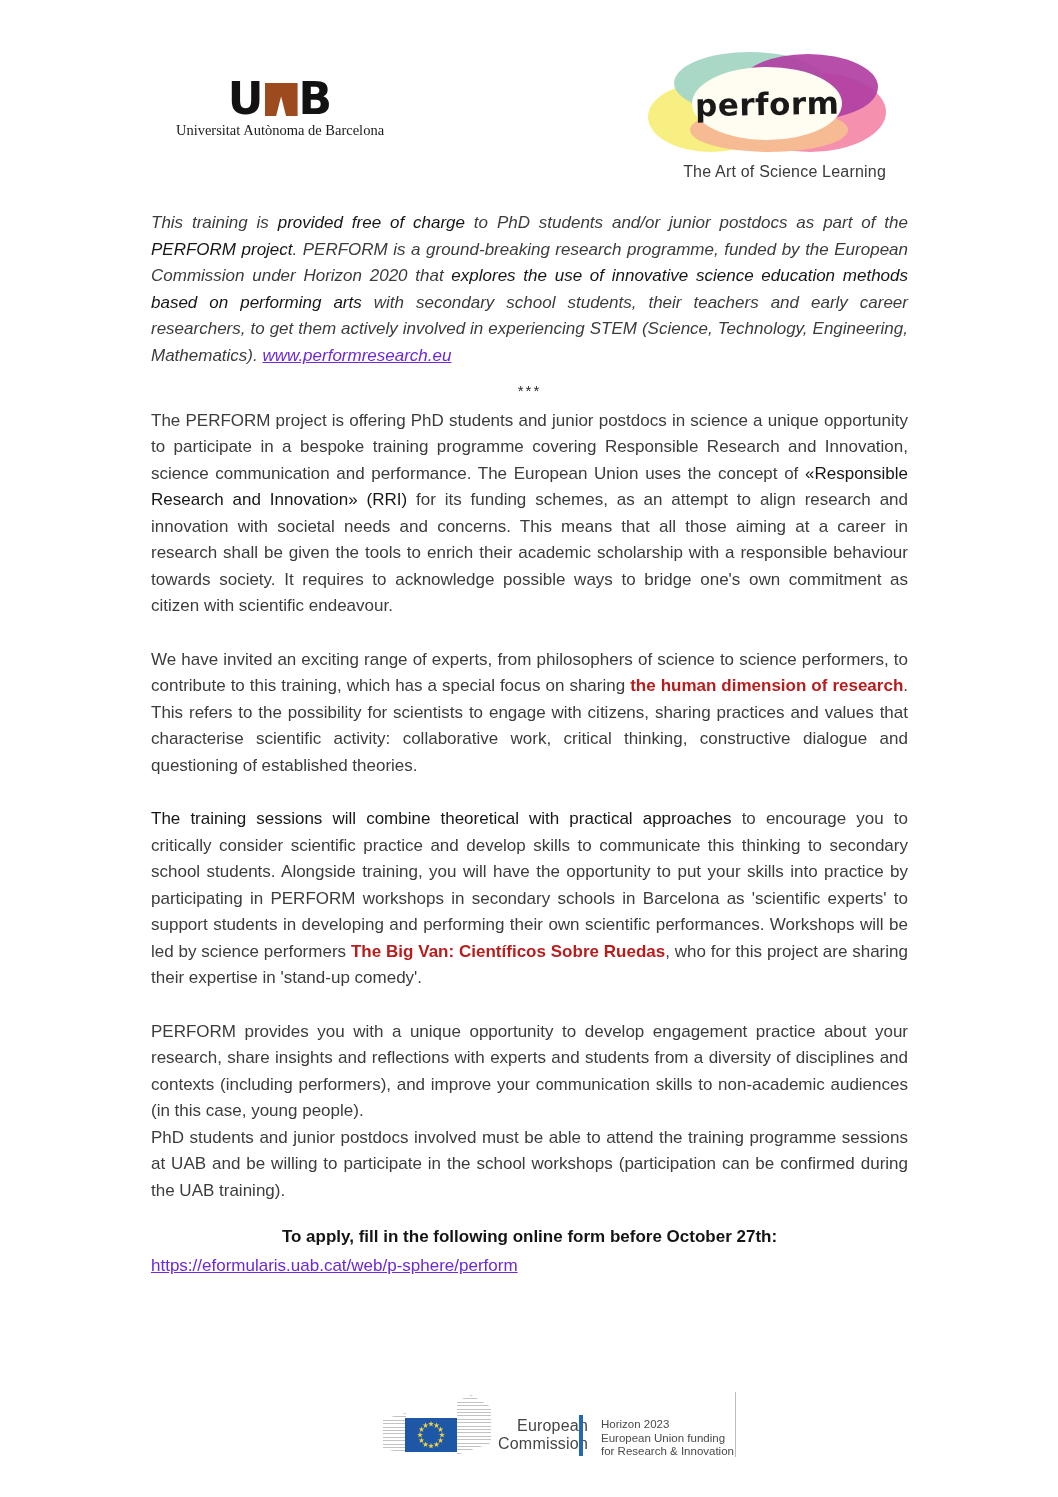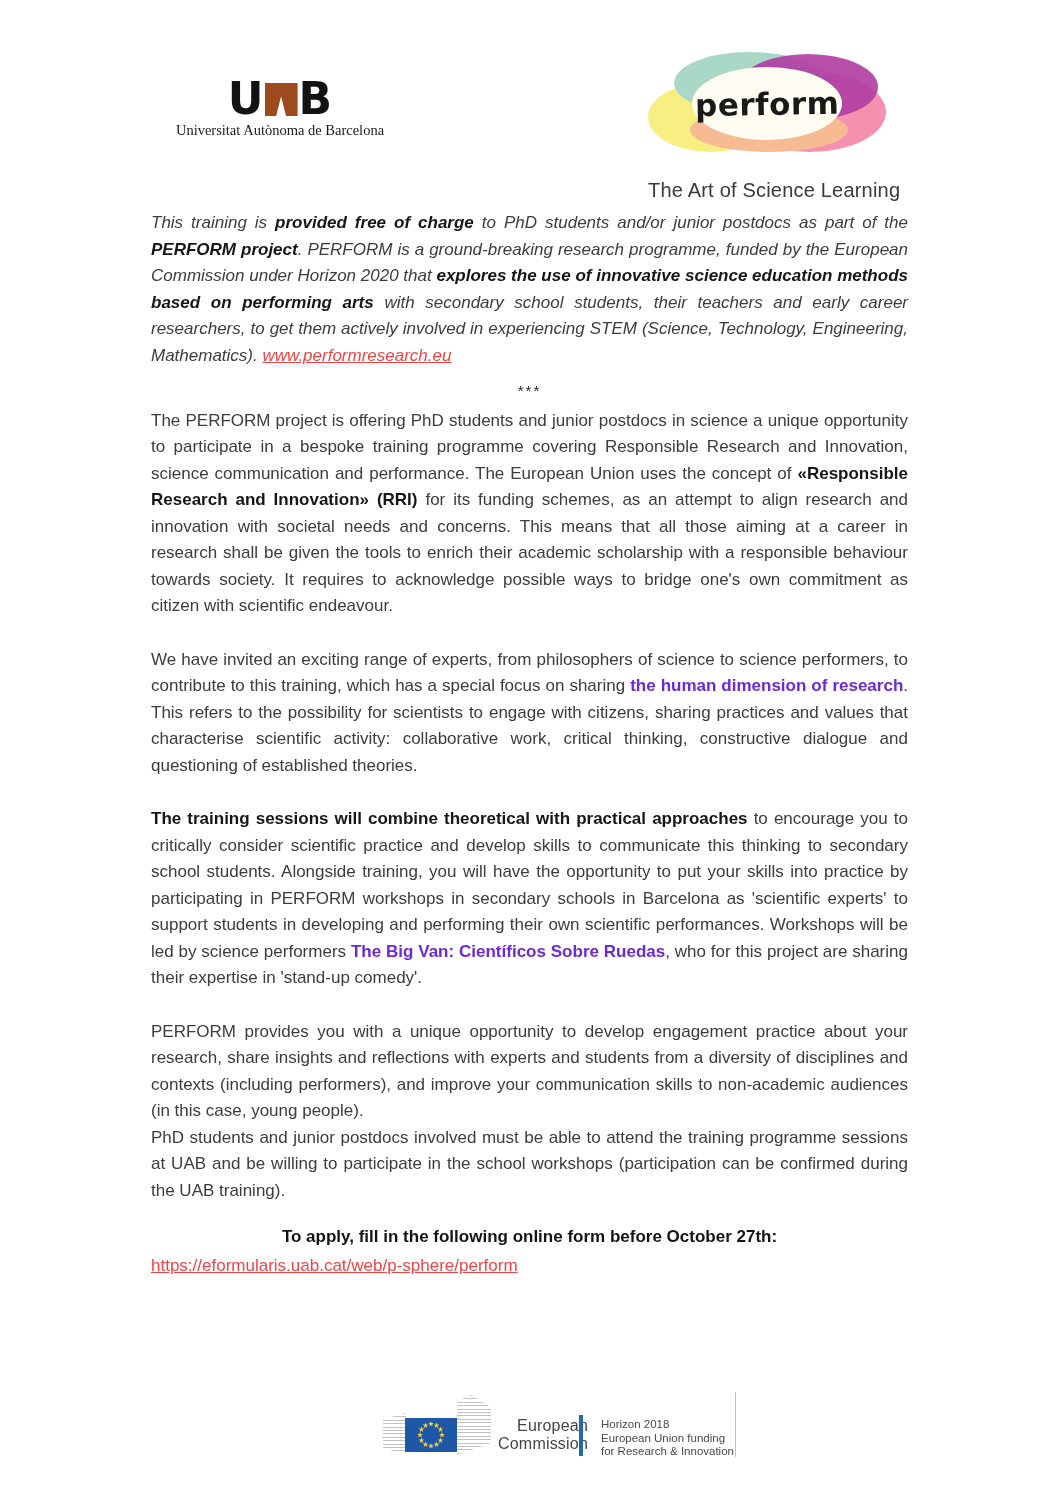--- a/index.html
+++ b/index.html
@@ -40,39 +40,39 @@
   .el-pink    { right: 0;   top: 20px; width: 152px; height: 80px; background: #f590ae; }
   .el-peach   { left: 42px; top: 56px; width: 158px; height: 44px; background: #f6bb92; }
   .el-teal    { left: 26px; top: 0;    width: 152px; height: 62px; background: #a9d9c6; }
   .el-magenta { right: 8px; top: 2px;  width: 140px; height: 66px; background: #b13fa3; opacity: .92; }
   .el-white   { left: 44px; top: 15px; width: 150px; height: 73px; background: #fffdf2; border-radius: 50%;
                 display: flex; align-items: center; justify-content: center; }
   .perform-word {
     font-family: "DejaVu Sans", sans-serif; font-weight: bold;
     font-size: 31px; color: #191919; letter-spacing: 0.5px; transform: rotate(-1deg);
   }
-  .perform-tagline { margin-top: 23px; font-size: 20px; color: #3a3a3a; letter-spacing: 0.2px; white-space: nowrap; }
+  .perform-tagline { margin-top: 7px; font-size: 16px; color: #3a3a3a; letter-spacing: 0.2px; white-space: nowrap; }
 
   
   .content {
     position: absolute; left: 151px; top: 210px; width: 757px;
     font-size: 17px; line-height: 26.5px; text-align: justify;
   }
   .para { margin: 0 0 27px; }
   .para.intro { font-style: italic; margin-bottom: 9px; }
   .separator { margin: 0 0 3px; text-align: center; letter-spacing: 2px; font-size: 15px; color: #2a2a2a; }
   .para.tight { margin-bottom: 0; }
   .para.pre-apply { margin-bottom: 20px; }
   .apply-heading { margin-bottom: 2px; font-weight: bold; color: #141414; text-align: center; }
   .apply-link-line { margin: 0; text-align: left; }
 
   .run.normal { font-weight: normal; }
-  .run.bold { font-weight: bold; color: #161616; }
-  .run.semibold { font-weight: bold; color: #6d28d9; }
-  a.link, .run.link { color: #ef4444; cursor: pointer; }
+  .run.bold { font-weight: normal; color: #161616; }
+  .run.semibold { font-weight: bold; color: #b91c1c; }
+  a.link, .run.link { color: #6d28d9; cursor: pointer; }
 
   
   .footer { position: absolute; left: 0; top: 1392px; width: 1058px; height: 70px; }
   .fan { position: absolute; background: repeating-linear-gradient(to bottom, #c2c2c2 0 1px, rgba(255,255,255,0) 1px 3.4px); }
   .fan-left  { left: 383px; top: 21px; width: 23px; height: 40px; clip-path: polygon(0 15%, 100% 0, 100% 100%, 0 90%); }
   .fan-right { left: 457px; top: 3px;  width: 34px; height: 60px; clip-path: polygon(0 10%, 42% 0, 100% 20%, 100% 80%, 0 100%); }
   .eu-flag { position: absolute; left: 405px; top: 26px; width: 52px; height: 34px; }
   .ec-name { position: absolute; left: 498px; top: 25px; font-size: 16px; line-height: 18px; font-weight: normal; color: #454545; letter-spacing: 0.2px; text-align: right; }
   .ec-bar { position: absolute; left: 579px; top: 23px; width: 4px; height: 41px; background: #2368b4; }
   .h2020 { position: absolute; left: 601px; top: 26px; font-size: 11.5px; line-height: 13.5px; color: #4a4a4a; }
@@ -141,20 +141,20 @@
           <polygon points="20.50,4.37 21.21,6.50 23.45,6.52 21.64,7.84 22.32,9.98 20.50,8.67 18.68,9.98 19.36,7.84 17.55,6.52 19.79,6.50"></polygon>
         </g>
     </svg>
     <div class="fan fan-right"></div>
     <div class="ec-name">
       <div>European</div>
       <div>Commission</div>
     </div>
     <div class="ec-bar"></div>
     <div class="h2020">
-      <div>Horizon 2018</div>
+      <div>Horizon 2023</div>
       <div>European Union funding</div>
       <div>for Research &amp; Innovation</div>
     </div>
     <div class="footer-vline"></div>
   </footer>
 
 </div>
 
 </body></html>

